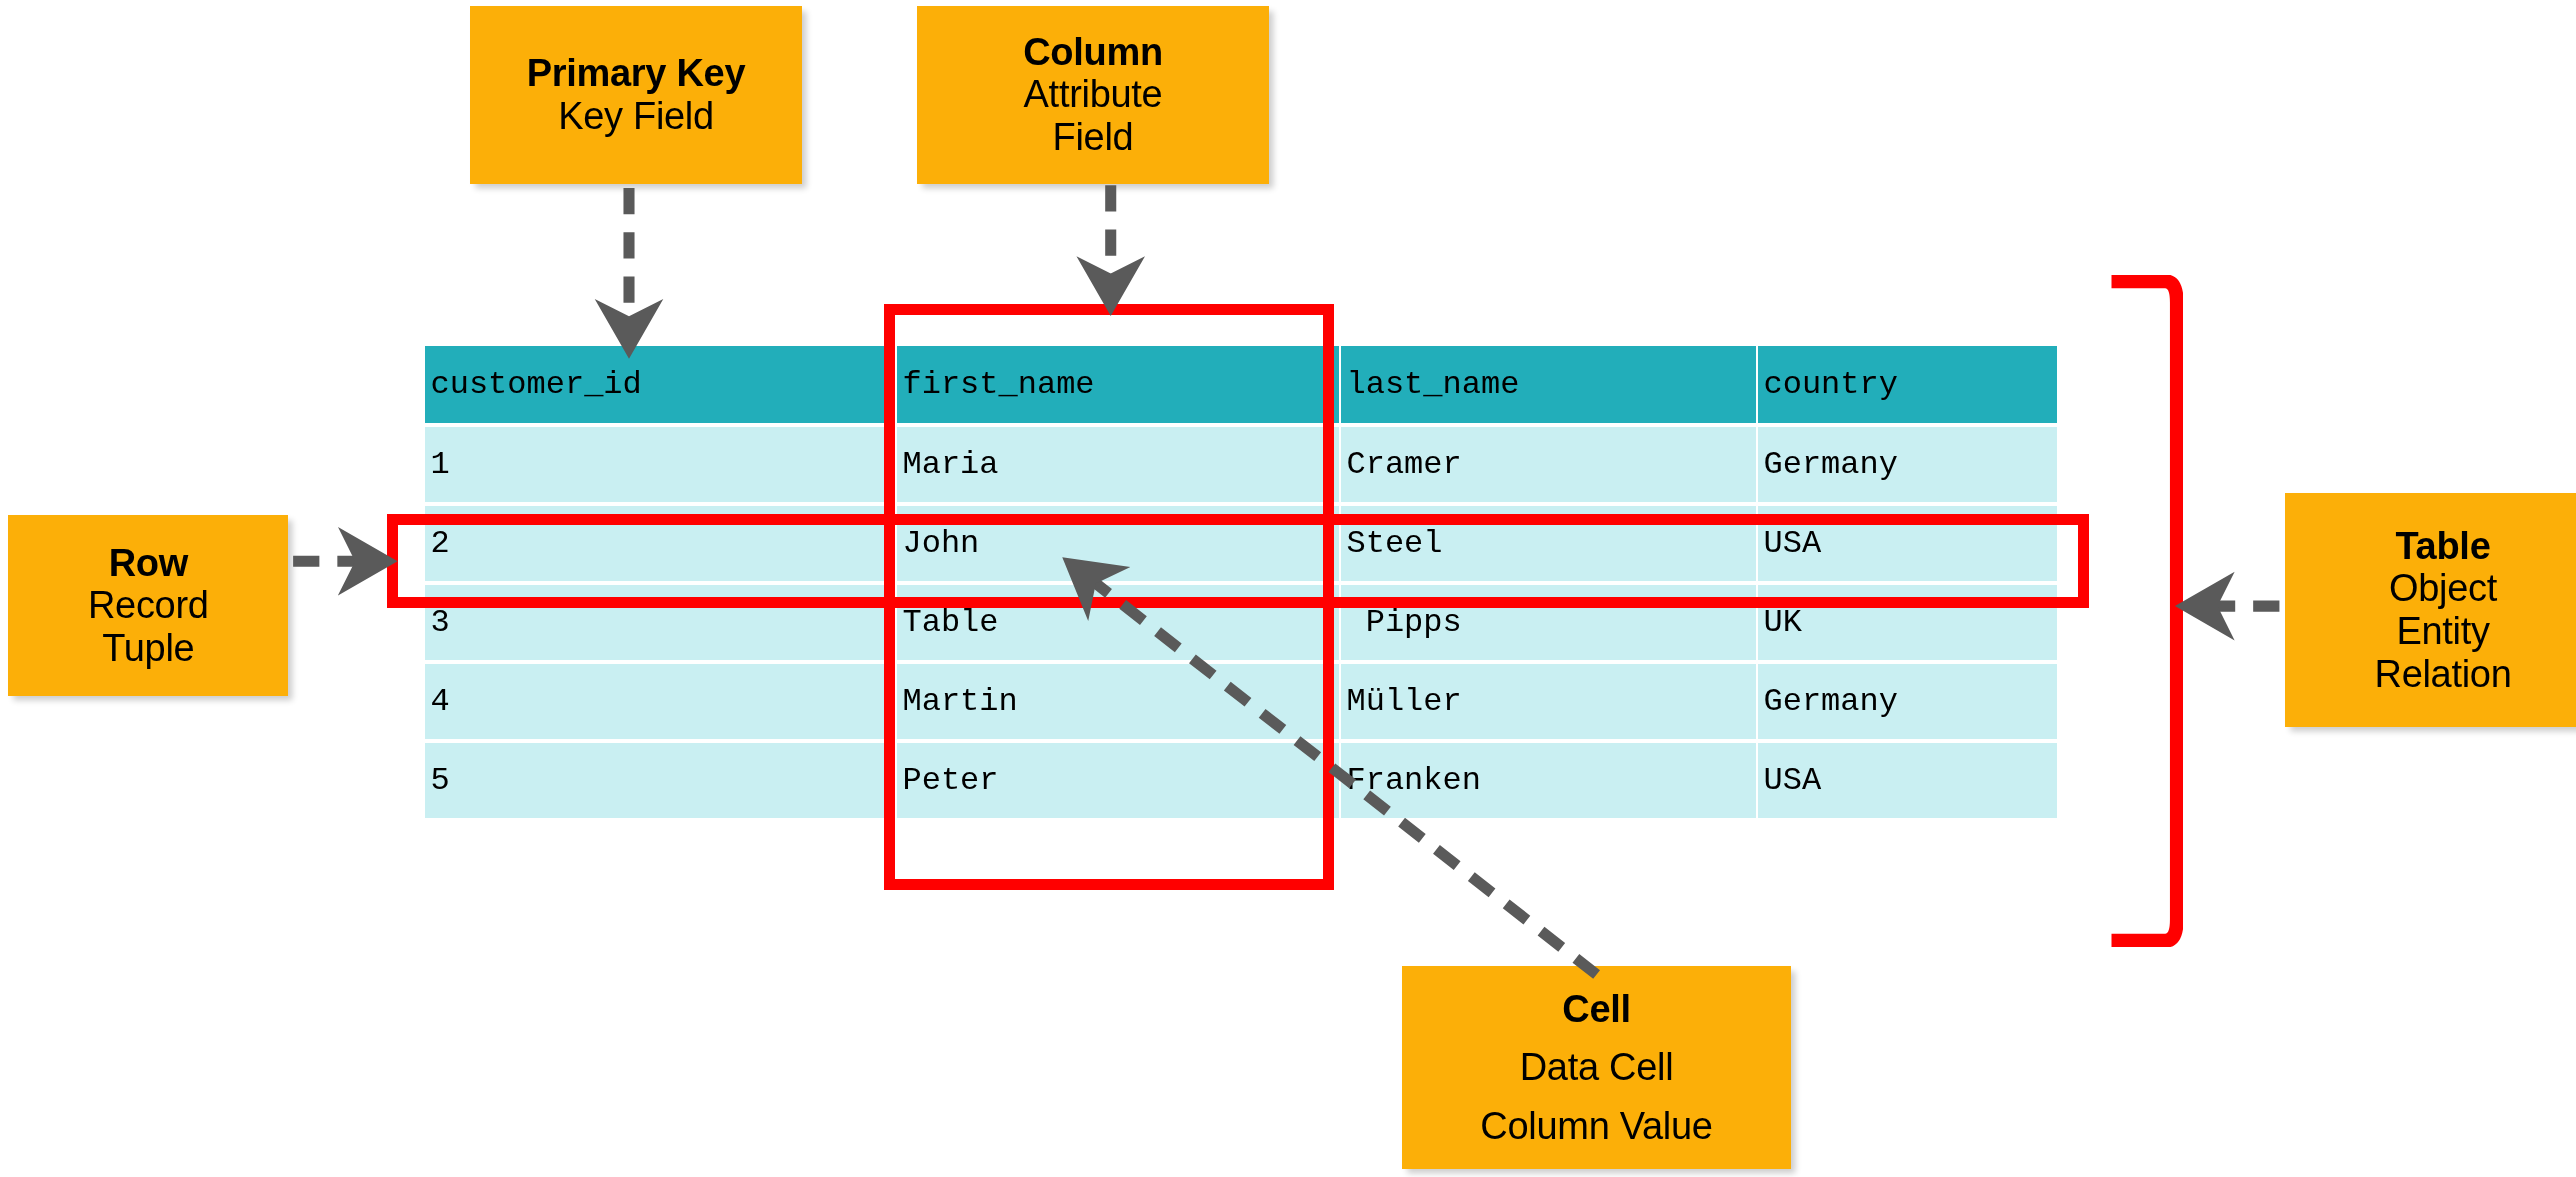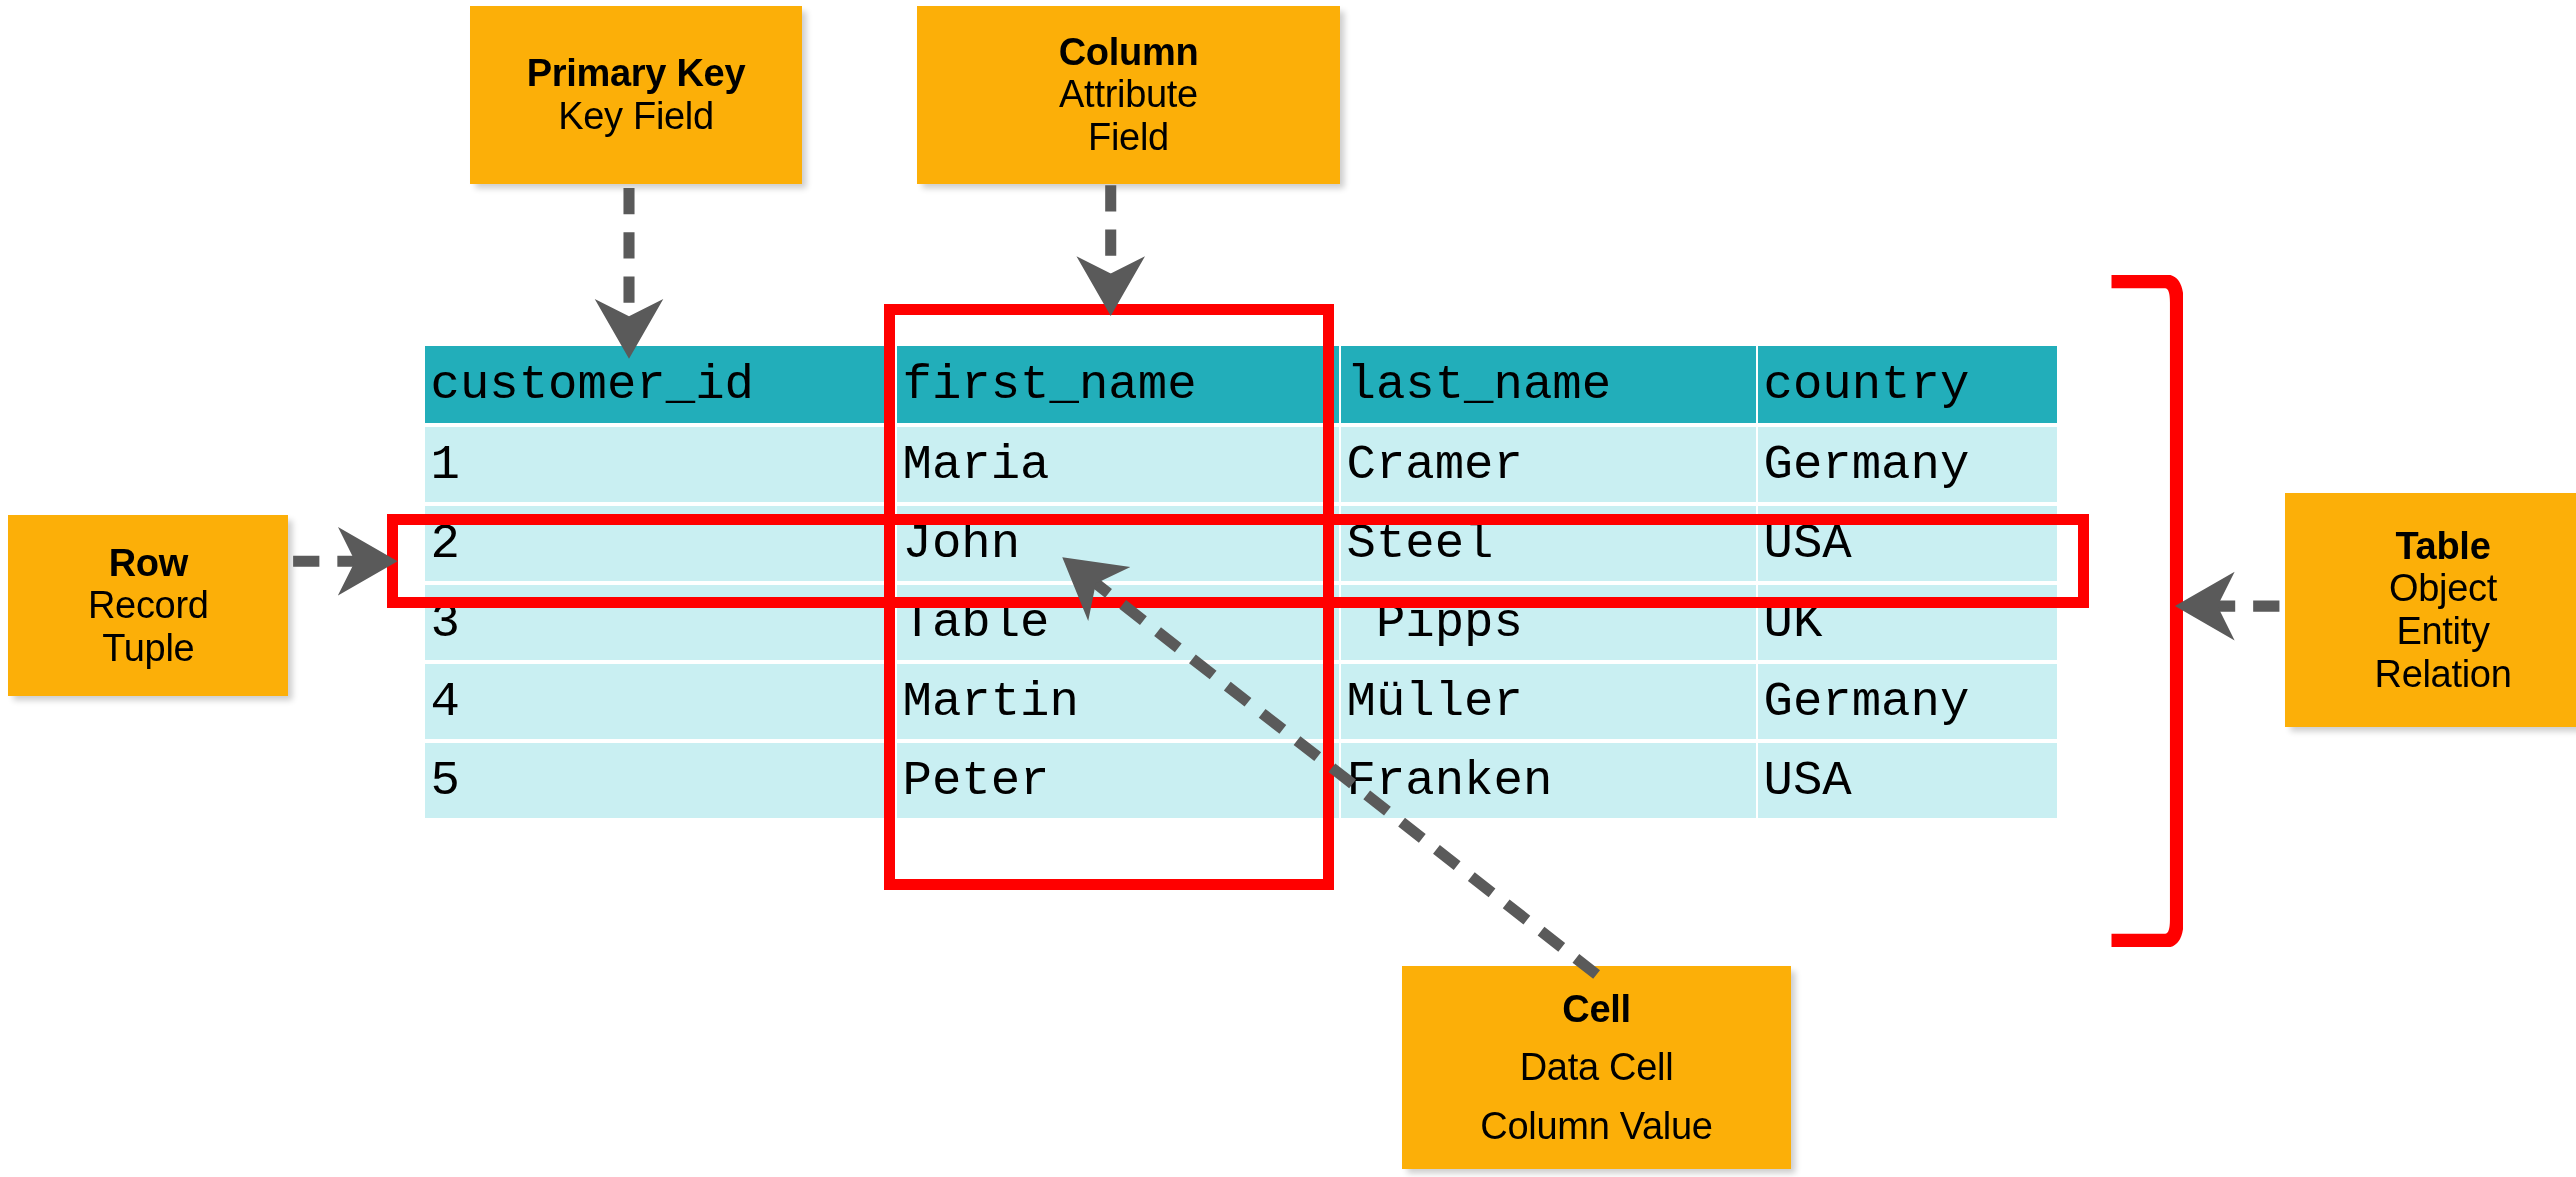--- a/index.html
+++ b/index.html
@@ -41,39 +41,39 @@
   }
   .callout .cline {
     font-weight: normal;
     font-size: 38px;
     line-height: 1.12;
     letter-spacing: -0.3px;
     white-space: nowrap;
   }
 
   #callout-primary-key { left: 450px;  top: 5.5px;    width: 332px; height: 178px; margin-left: 20px; }
-  #callout-column      { left: 917px; top: 5.5px;    width: 423px; height: 178px; text-align: right; }
+  #callout-column      { left: 917px; top: 5.5px;    width: 352px; height: 178px; text-align: right; }
   #callout-row         { left: 8.3px;   top: 471px;  width: 280px; height: 181px; margin-top: 44px; }
   #callout-table       { left: 2285px; top: 493px;  width: 316px; height: 234px; }
   #callout-cell        { left: 1402px; top: 966px; width: 389px; height: 203px; gap: 16px; }
 
   
   #db-table {
     position: absolute;
     left: 423px;
     top: 342px;
     width: 1626px;
     z-index: 2;
     border-collapse: separate;
     border-spacing: 2.1px 4.1px;
     table-layout: fixed;
   }
   #db-table th, #db-table td {
     font-family: "Liberation Mono", "DejaVu Sans Mono", monospace;
-    font-size: 49px;
+    font-size: 32px;
     font-weight: normal;
     color: #000000;
     text-align: left;
     padding: 0 5.5px;
     height: 75px;
     vertical-align: middle;
     white-space: pre;
     overflow: hidden;
   }
   #db-table thead th {

